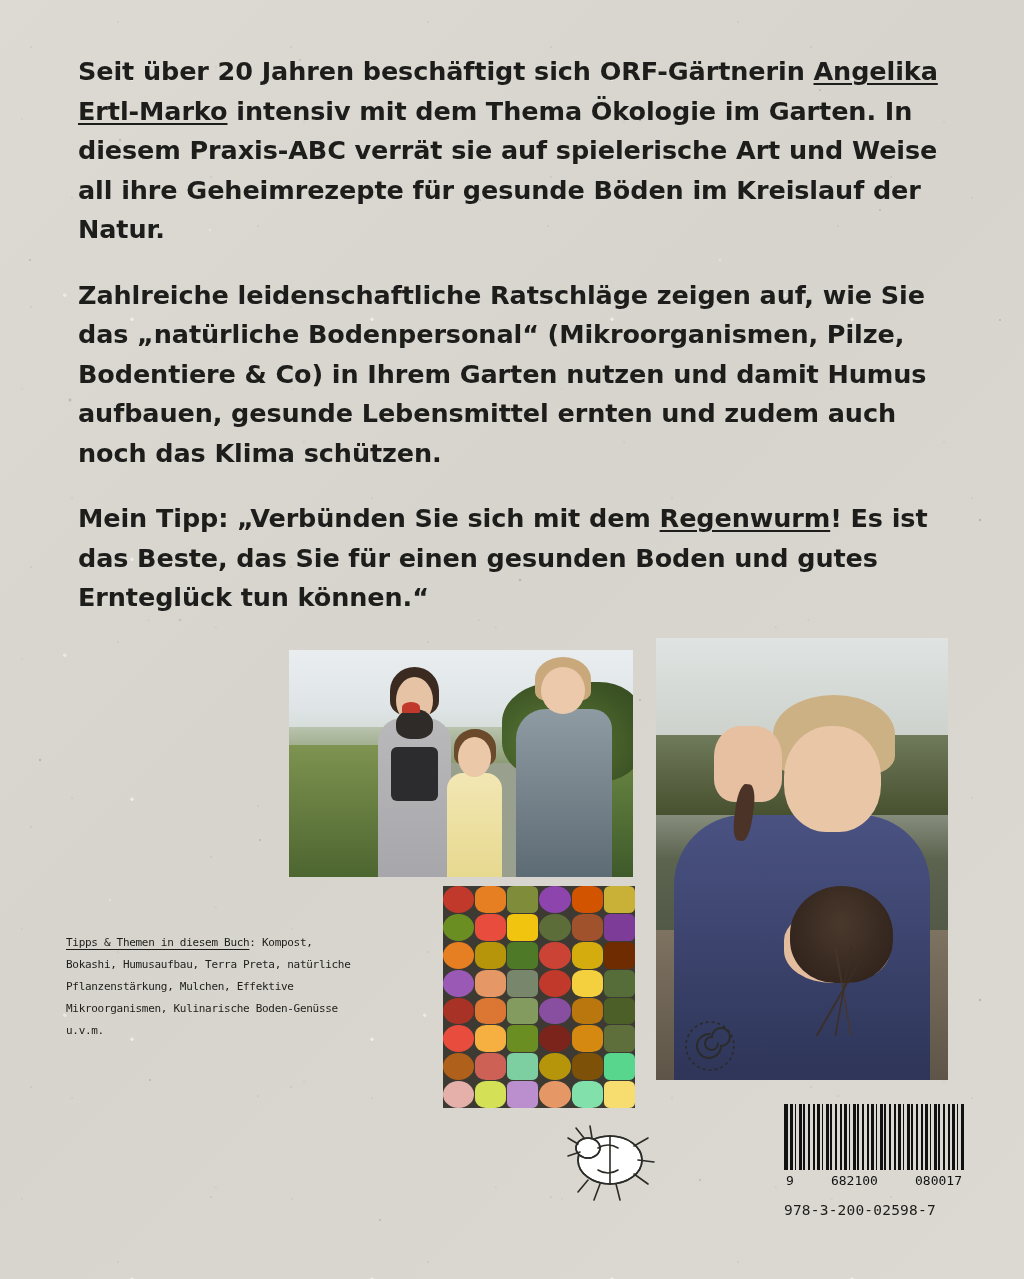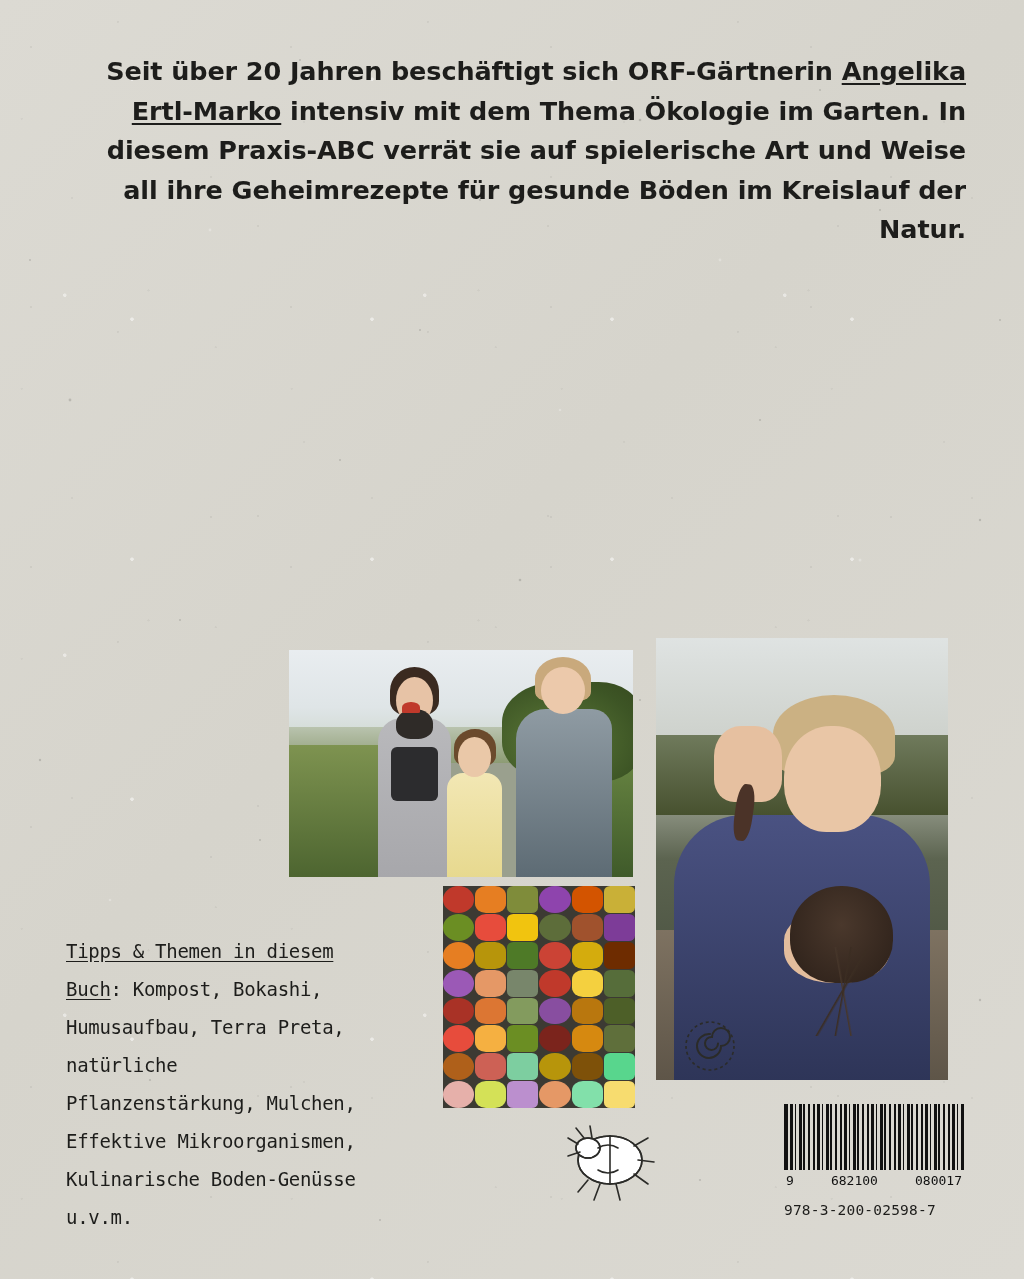--- a/index.html
+++ b/index.html
@@ -52,22 +52,21 @@
     left: 66px;
     top: 52px;
     width: 900px;
     color: #1d1d1b;
     font-size: 25.5px;
     line-height: 1.55;
     font-weight: 700;
     letter-spacing: -0.1px;
   }
   .copy p {
-    margin: 0 0 26px 0;
-    text-align: right;
+    margin: 0 0 26px 12px;
   }
   .u {
     text-decoration: underline;
     text-underline-offset: 3px;
     text-decoration-thickness: 1.5px;
   }
 
   
   .photo {
     position: absolute;
@@ -251,21 +250,21 @@
     height: 110px;
   }
 
   
   .topics {
     position: absolute;
     left: 66px;
     top: 932px;
     width: 300px;
     font-family: "DejaVu Sans Mono", monospace;
-    font-size: 19px;
+    font-size: 11px;
     line-height: 2.0;
     color: #1d1d1b;
     letter-spacing: -0.3px;
   }
   .topics .lead {
     text-decoration: underline;
     text-underline-offset: 3px;
   }
 
   
@@ -344,20 +343,22 @@
         <circle cx="110" cy="900" r="1.3"></circle>
       <circle cx="450" cy="1100" r="1.4"></circle>
         <circle cx="930" cy="860" r="1.3"></circle>
       <circle cx="720" cy="260" r="1.4"></circle>
         <circle cx="330" cy="700" r="1.3"></circle>
     </g>
   </svg>
 
   <div class="copy">
     <p><span>Seit über 20 Jahren beschäftigt sich ORF-Gärtnerin </span><span class="u">Angelika Ertl-Marko</span><span> intensiv mit dem Thema Ökologie im Garten. In diesem Praxis-ABC verrät sie auf spielerische Art und Weise all ihre Geheimrezepte für gesunde Böden im Kreislauf der Natur.</span></p>
+    <p>Zahlreiche leidenschaftliche Ratschläge zeigen auf, wie Sie das „natürliche Bodenpersonal“ (Mikroorganismen, Pilze, Bodentiere &amp; Co) in Ihrem Garten nutzen und damit Humus aufbauen, gesunde Lebensmittel ernten und zudem auch noch das Klima schützen.</p>
+    <p><span>Mein Tipp: „Verbünden Sie sich mit dem </span><span class="u">Regenwurm</span><span>! Es ist das Beste, das Sie für einen gesunden Boden und gutes Ernteglück tun können.“</span></p>
   </div>
 
   <div class="photo" id="photo-family">
     <div class="fam-sky"></div>
     <div class="fam-hills"></div>
     <div class="fam-grass-l"></div>
     <div class="fam-grass-r"></div>
     <div class="fam-bush"></div>
     <div class="fam-p1">
       <div class="hair"></div>

